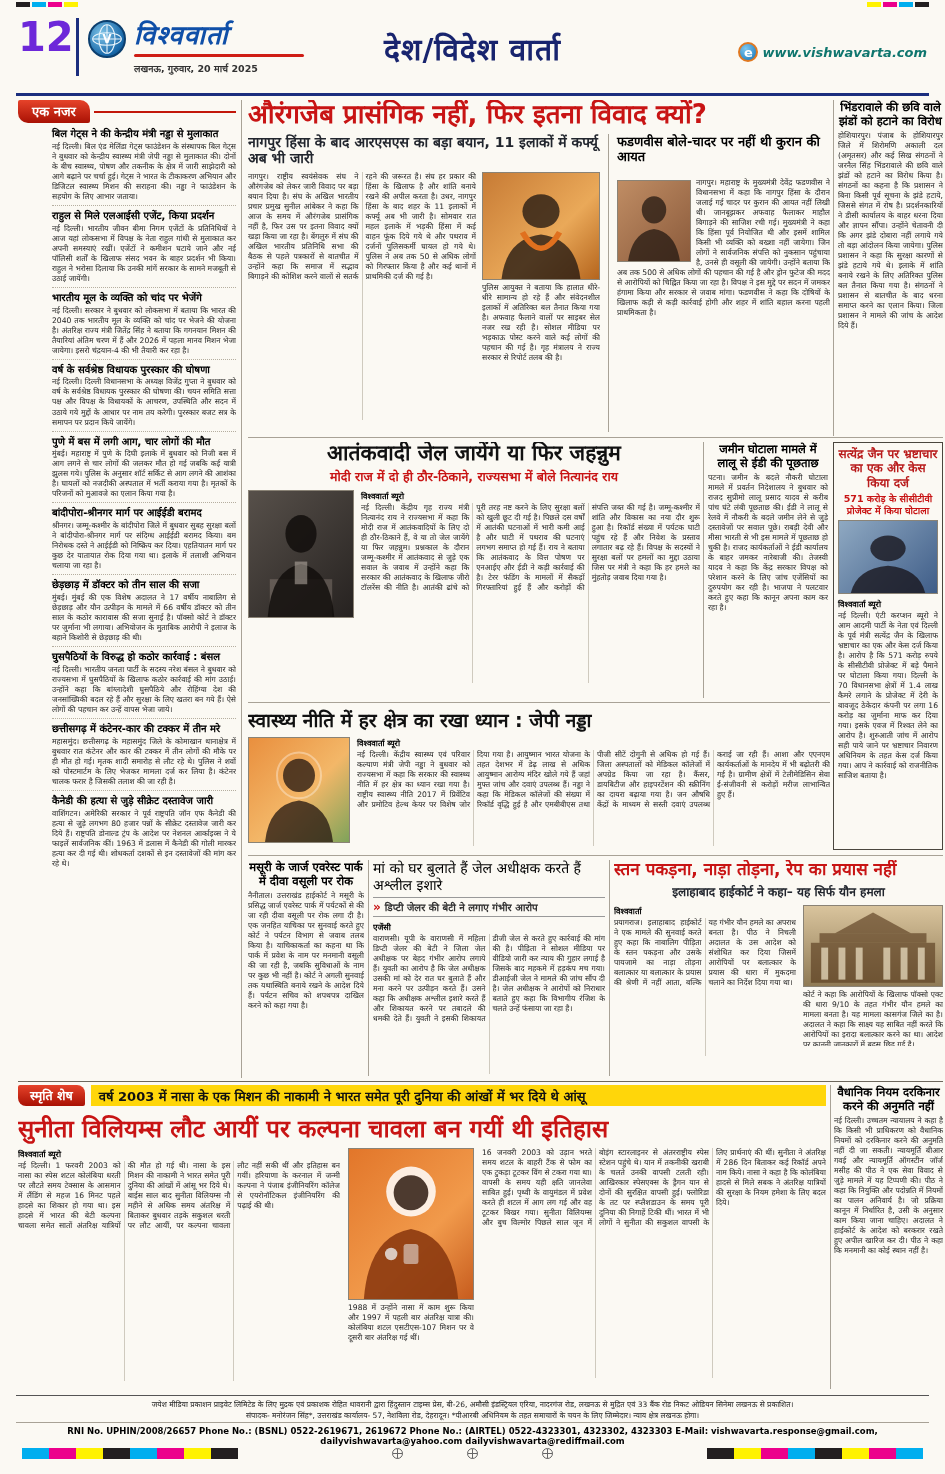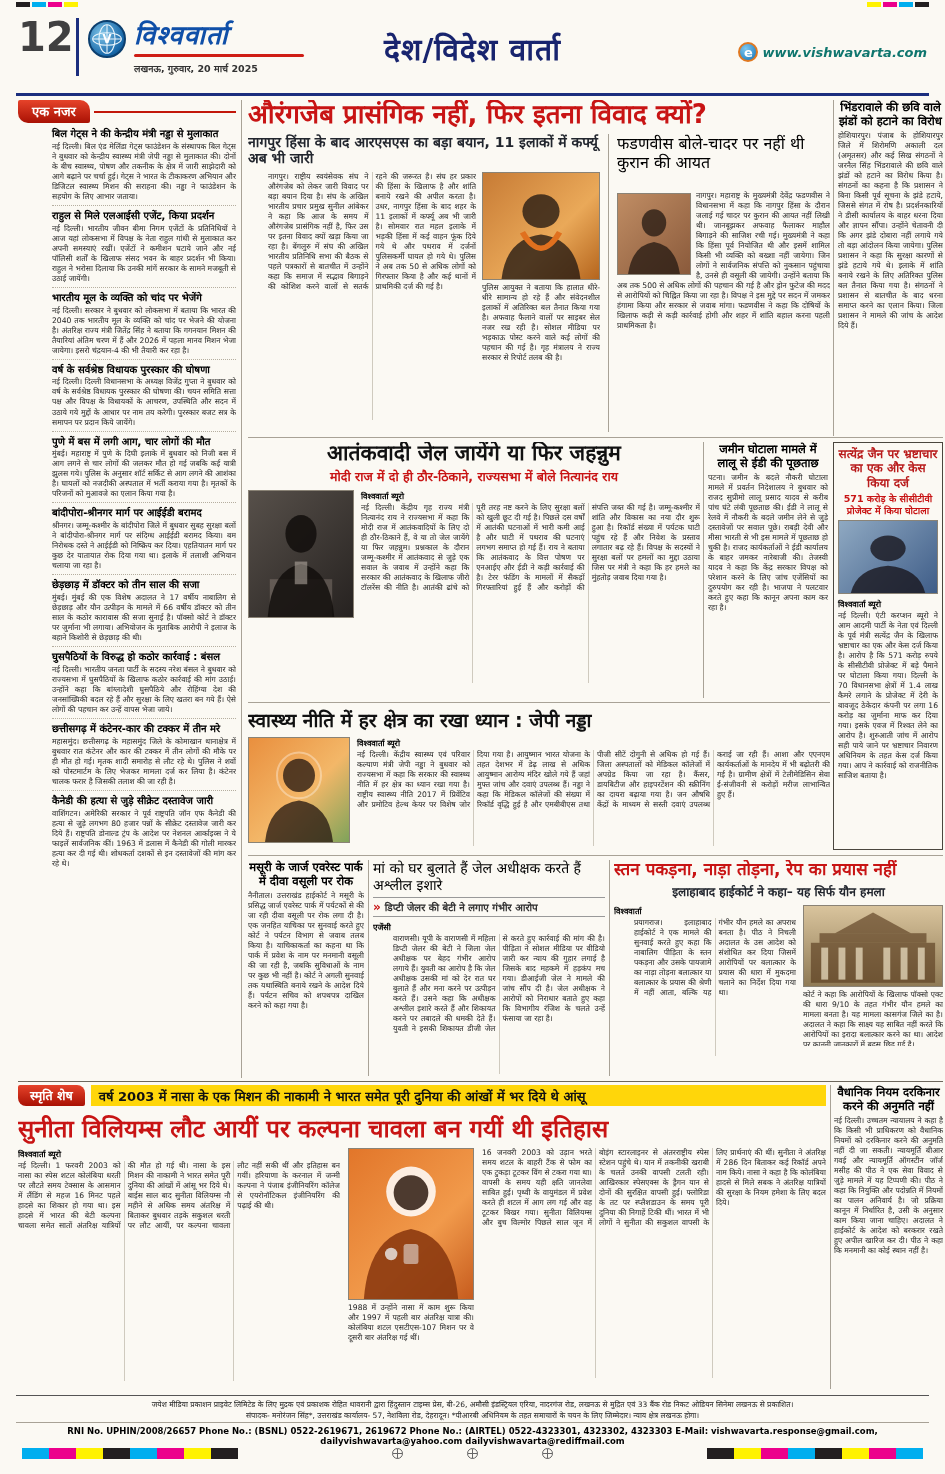--- a/index.html
+++ b/index.html
@@ -7,28 +7,28 @@
   .page {
     position:relative; width:945px; height:1474px; margin:0 auto;
     background:#fbf9f3; color:#111; overflow:hidden;
     font-family:"DejaVu Sans","Liberation Sans",sans-serif;
   }
   .abs { position:absolute; }
   .hr { position:absolute; background:#a8a296; height:1px; }
   .vr { position:absolute; background:#a8a296; width:1px; }
   .body-sm { font-size:7.6px; line-height:1.32; color:#1c1c1c; text-align:justify; }
   .byline { font-size:8px; font-weight:bold; color:#000; margin-bottom:2px; }
-  .cols2 { column-count:2; column-gap:7px; column-rule:1px solid #cfcabe;margin-left:20px; }
+  .cols2 { column-count:2; column-gap:7px; column-rule:1px solid #cfcabe; }
   .cols3 { column-count:3; column-gap:7px; column-rule:1px solid #cfcabe; }
   .cols4 { column-count:4; column-gap:7px; column-rule:1px solid #cfcabe; }
   .clip { overflow:hidden; }
 
   
   .masthead { left:16px; top:8px; width:913px; height:82px; }
-  .page-num { position:absolute; left:2px; top:6px; font-size:40px; font-weight:bold; color:#404040; }
+  .page-num { position:absolute; left:2px; top:6px; font-size:40px; font-weight:bold; color:#6d28d9; }
   .mh-bar { position:absolute; left:60px; top:10px; width:3px; height:58px; background:#1b2e7e; }
   .logo-circle { position:absolute; left:72px; top:12px; width:38px; height:38px; border-radius:50%;
     background:radial-gradient(circle at 35% 35%, #7fc4e8, #1767a8 70%, #0c3f6e); border:2px solid #0c3f6e; }
   .logo-circle svg { width:100%; height:100%; }
   .paper-name { position:absolute; left:118px; top:8px; font-size:26px; font-weight:bold; color:#0f4fa8; font-style:italic; letter-spacing:1px; }
   .paper-underline { position:absolute; left:118px; top:46px; width:170px; height:3px; background:#cf1d15; border-radius:2px; }
   .edition { position:absolute; left:118px; top:54px; font-size:9.5px; color:#333; font-weight:bold; }
   .section-title { position:absolute; left:0; right:0; top:20px; text-align:center; font-size:30px; font-weight:bold; color:#18246e; letter-spacing:1px; }
   .mh-right { position:absolute; right:2px; top:34px; display:flex; align-items:center; gap:4px; }
   .web-icon { width:20px; height:20px; border-radius:50%; background:radial-gradient(circle at 35% 30%, #7ec8f0, #1273b8); color:#fff;
@@ -68,21 +68,21 @@
 
   
   .lead { left:248px; top:100px; width:582px; height:332px; overflow:hidden; }
   .lead-hl { font-size:26px; line-height:1.1; font-weight:bold; color:#c81414; margin-bottom:5px; white-space:nowrap; }
   .lead-row { display:flex; gap:8px; }
   .lead-left { width:352px; }
   .lead-sub { font-size:14px; font-weight:bold; color:#22262e; line-height:1.2; margin-bottom:5px; }
   .lead-bodyrow { display:flex; gap:6px; }
   .block-divider { width:1px; background:#a8a296; }
   .fadnavis { width:213px; }
-  .fad-hl { font-size:16px; font-weight:normal; line-height:1.2; color:#000; margin-bottom:19px; }
+  .fad-hl { font-size:13px; font-weight:bold; line-height:1.2; color:#000; margin-bottom:13px; }
   .fad-photo { float:left; width:74px; height:82px; margin:2px 5px 2px 0; }
 
   .sidecol-hl { font-size:11.5px; font-weight:bold; line-height:1.22; color:#000; text-align:center; margin-bottom:3px; }
   .bhindrawale { left:838px; top:100px; width:105px; height:332px; overflow:hidden; }
 
   .terrorist { left:248px; top:442px; width:452px; height:256px; overflow:hidden; }
   .terr-hl { font-size:21px; font-weight:bold; color:#111; text-align:center; line-height:1.1; }
   .terr-sub { font-size:12.5px; font-weight:bold; color:#c81414; text-align:center; margin:3px 0 5px; }
   .terr-row { display:flex; gap:7px; }
 

